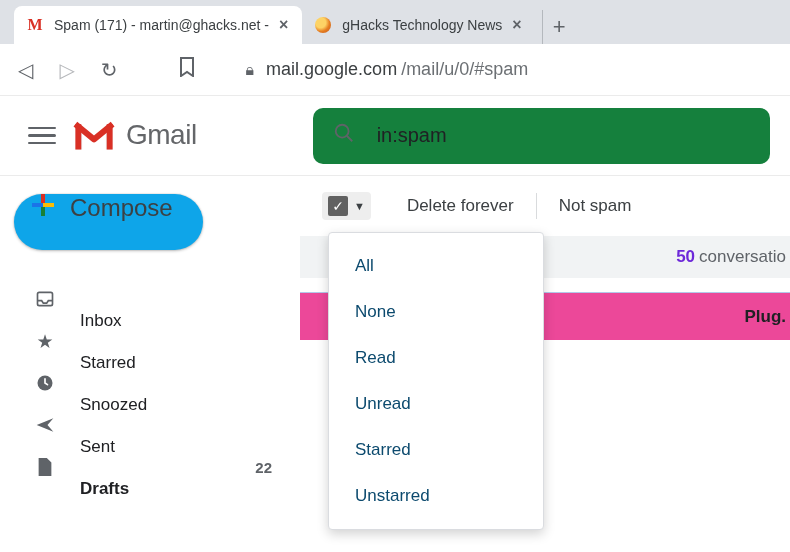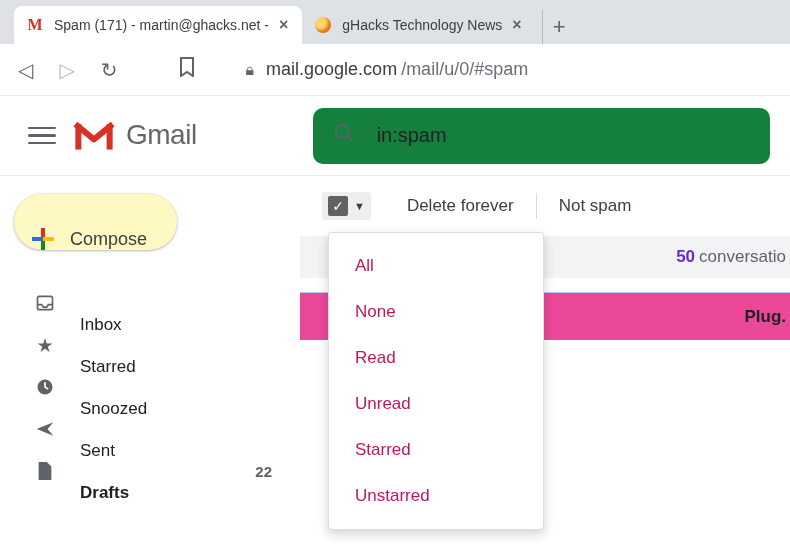--- a/index.html
+++ b/index.html
@@ -29,21 +29,21 @@
   .gmail-logo { display: flex; align-items: flex-start; gap: 10px; }
   .gmail-logo svg { width: 44px; height: 34px; }
   .gmail-text { font-size: 28px; color: #646669; letter-spacing: -0.5px; }
   .searchbar { flex: 1; margin-left: 100px; height: 56px; background: #15803d; border-radius: 10px; display: flex; align-items: center; padding: 0 20px; gap: 22px; }
   .search-ico { color: #5f6368; font-size: 20px; }
   .search-text { font-size: 20px; color: #202124; }
 
   
   .workspace { display: flex; height: calc(552px - 44px - 52px - 80px); }
   .sidebar { width: 300px; padding: 18px 0 0 14px; }
-  .compose-btn { display: inline-flex; align-items: flex-end; gap: 16px; height: 56px; padding: 0 30px 0 18px; border-radius: 30px; box-shadow: 0 1px 3px rgba(0,0,0,0.25), 0 0 0 1px rgba(0,0,0,0.04); font-size: 18px; color: #3c4043; background: #fef9c3; }
+  .compose-btn { display: inline-flex; align-items: flex-start; gap: 16px; height: 56px; padding: 0 30px 0 18px; border-radius: 30px; box-shadow: 0 1px 3px rgba(0,0,0,0.25), 0 0 0 1px rgba(0,0,0,0.04); font-size: 24px; color: #3c4043; background: #0ea5e9; }
   .compose-plus { position: relative; width: 22px; height: 22px; }
   .compose-plus .v, .compose-plus .h { position: absolute; background: #000; }
   .compose-plus .v { left: 9px; top: 0; width: 4px; height: 22px; background: linear-gradient(#d93025 50%, #188038 50%); }
   .compose-plus .h { top: 9px; left: 0; height: 4px; width: 22px; background: linear-gradient(90deg,#1a73e8 50%, #fbbc04 50%); }
 
   .navlist { margin-top: 28px; display: flex; flex-direction: column; margin-left:4px;}
   .navitem { display: flex; align-items: center; height: 42px; padding: 0 28px 0 16px; gap: 24px; color: #202124; border-radius: 0 20px 20px 0; font-size: 17px; }
   .navitem .ico { width: 22px; color: #5f6368; font-size: 19px; display: inline-flex; align-items:center; justify-content:center;}
   .navitem .label { flex: 1; margin-top: 43px; }
   .navitem .count { color: #5f6368; font-size: 15px; }
@@ -60,21 +60,21 @@
 
   .inforow { height: 42px; background: #f1f3f4; display: flex; align-items: center; justify-content: flex-end; padding-right: 4px; font-size: 17px; color: #5f6368; gap:4px;}
   .inforow b { color: #6d28d9; font-weight: 700; }
 
   .msglist { background: #ec4899; }
   .msgrow { height: 48px; border-top: 1px solid #b4c8ea; display:flex; align-items:center; justify-content:flex-end; padding-right:4px; font-size: 17px; font-weight: 700; color:#202124;}
   .msgrow:first-child { margin-top: 14px; border-top: 1px solid #b4c8ea; }
 
   
   .dropdown { position: absolute; top: 56px; left: 28px; width: 216px; background: #fff; border: 1px solid #dadce0; border-radius: 4px; box-shadow: 0 4px 12px rgba(0,0,0,0.18); padding: 10px 0; z-index: 20; }
-  .dropdown .opt { height: 46px; display: flex; align-items: center; padding: 0 26px; font-size: 17px; color: #be185d; }
+  .dropdown .opt { height: 46px; display: flex; align-items: center; padding: 0 26px; font-size: 17px; color: #0c4a6e; }
 
   
   .fav-gmail { font-weight:bold; color:#d93025; font-size:16px; font-family: Georgia, serif;}
   .fav-ghacks { width:16px; height:16px; border-radius:50%; background: radial-gradient(circle at 35% 35%, #fdd365 0 35%, #e67e22 60%, #c0571a 100%); }
 </style>
 </head>
 <body>
 
 <div class="tabstrip">
   <div class="tab active">

